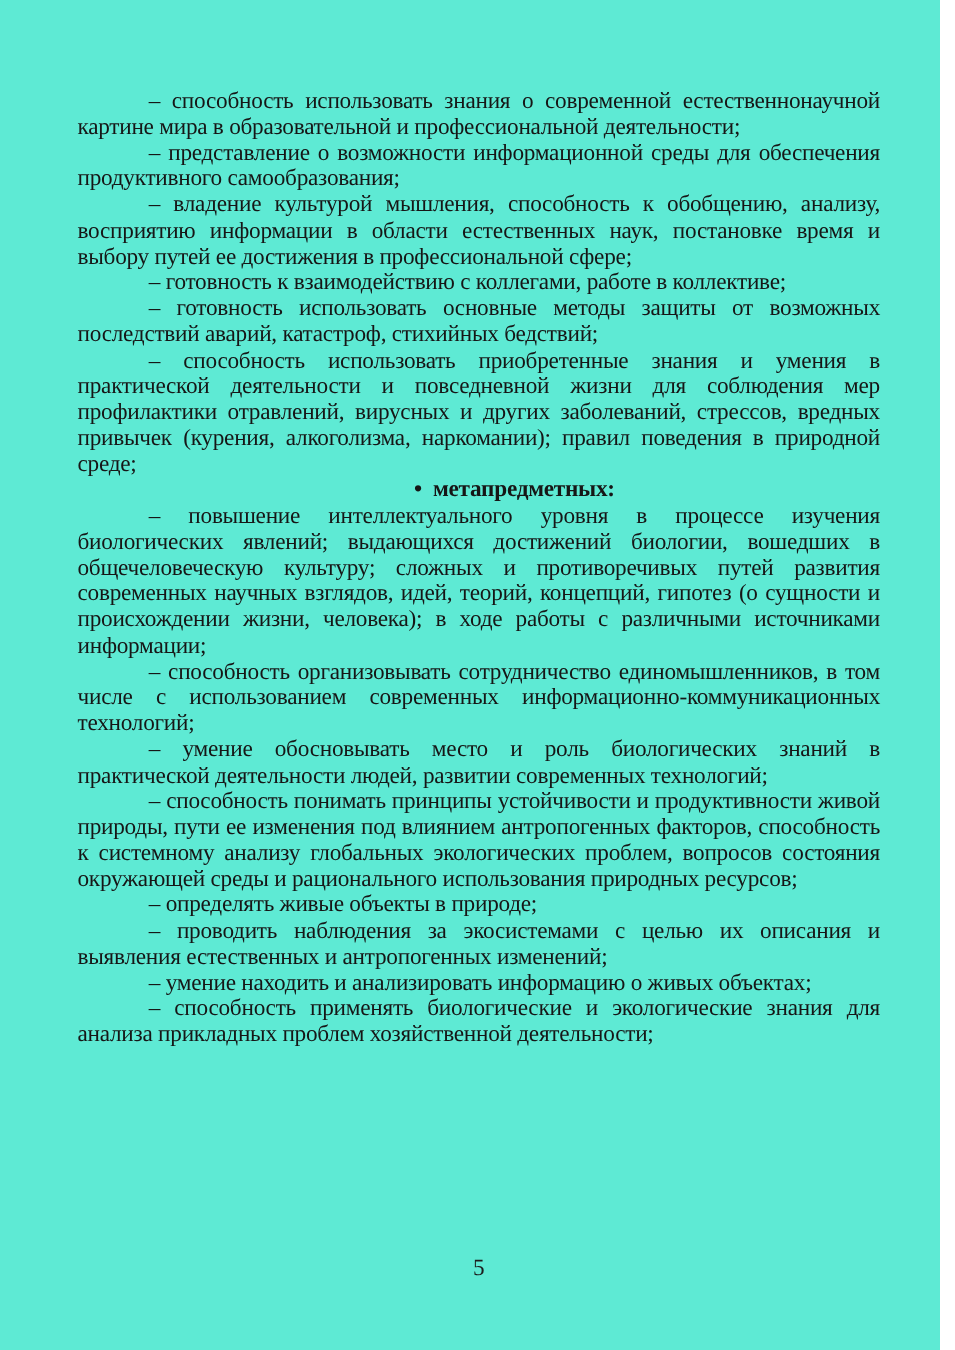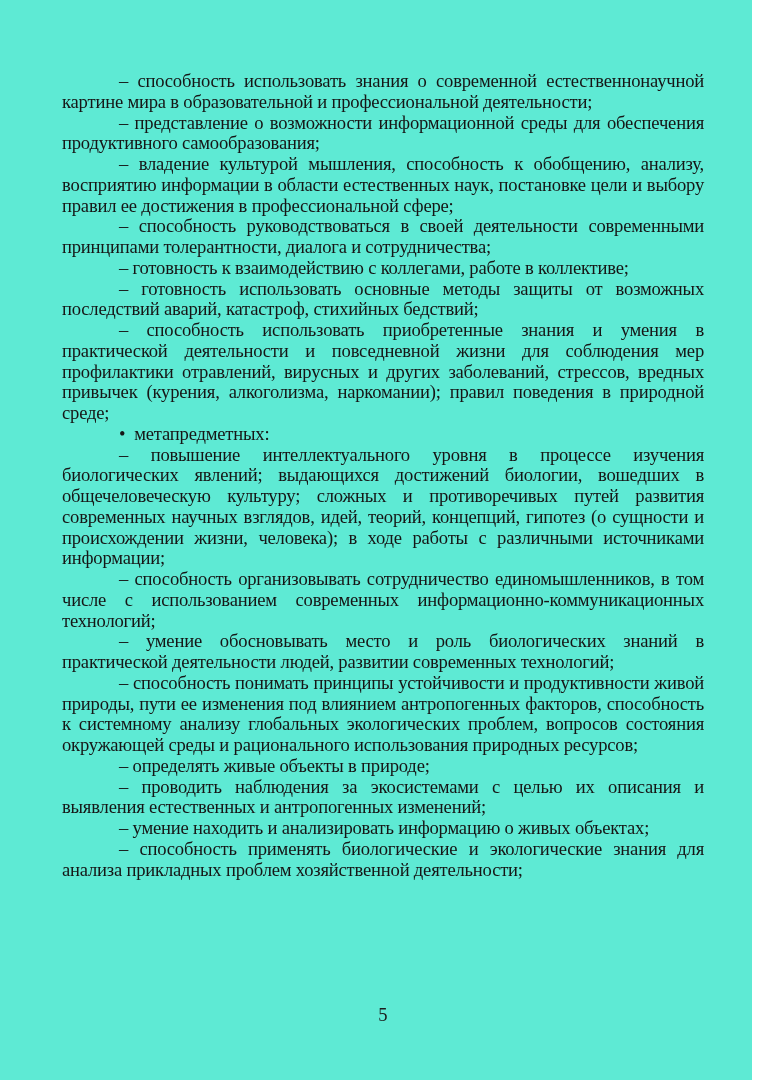--- a/index.html
+++ b/index.html
@@ -24,42 +24,41 @@
     text-align: justify;
     font-size: 18.6px;
     line-height: 20.75px;
     letter-spacing: -0.2px;
   }
   .para {
     margin: 0;
     text-indent: 57px;
   }
   .para.bullet {
-    font-weight: normal;
-    text-align: left;
+    font-weight: bold;
+    text-align: center;
   }
   .page-number {
     position: absolute;
     left: 62px;
     top: 1004px;
     width: 642px;
     text-align: center;
     font-size: 18.6px;
     color: #1c1c1c;
   }
 </style>
 </head>
 <body>
 
 <div class="page">
   <div class="text-block">
       <p class="para">– способность использовать знания о современной естественнонаучной картине мира в образовательной и профессиональной деятельности;</p>
       <p class="para">– представление о возможности информационной среды для обеспечения продуктивного самообразования;</p>
-      <p class="para">– владение культурой мышления, способность к обобщению, анализу, восприятию информации в области естественных наук, постановке цели и выбору правил ее достижения в профессиональной сфере;</p>
-      <p class="para">– способность руководствоваться в своей деятельности современными принципами толерантности, диалога и сотрудничества;</p>
+      <p class="para">– владение культурой мышления, способность к обобщению, анализу, восприятию информации в области естественных наук, постановке время и выбору путей ее достижения в профессиональной сфере;</p>
       <p class="para">– готовность к взаимодействию с коллегами, работе в коллективе;</p>
       <p class="para">– готовность использовать основные методы защиты от возможных последствий аварий, катастроф, стихийных бедствий;</p>
       <p class="para">– способность использовать приобретенные знания и умения в практической деятельности и повседневной жизни для соблюдения мер профилактики отравлений, вирусных и других заболеваний, стрессов, вредных привычек (курения, алкоголизма, наркомании); правил поведения в природной среде;</p>
       <p class="para bullet">•&nbsp; метапредметных:</p>
       <p class="para">– повышение интеллектуального уровня в процессе изучения биологических явлений; выдающихся достижений биологии, вошедших в общечеловеческую культуру; сложных и противоречивых путей развития современных научных взглядов, идей, теорий, концепций, гипотез (о сущности и происхождении жизни, человека); в ходе работы с различными источниками информации;</p>
       <p class="para">– способность организовывать сотрудничество единомышленников, в том числе с использованием современных информационно-коммуникационных технологий;</p>
       <p class="para">– умение обосновывать место и роль биологических знаний в практической деятельности людей, развитии современных технологий;</p>
       <p class="para">– способность понимать принципы устойчивости и продуктивности живой природы, пути ее изменения под влиянием антропогенных факторов, способность к системному анализу глобальных экологических проблем, вопросов состояния окружающей среды и рационального использования природных ресурсов;</p>
       <p class="para">– определять живые объекты в природе;</p>
       <p class="para">– проводить наблюдения за экосистемами с целью их описания и выявления естественных и антропогенных изменений;</p>

